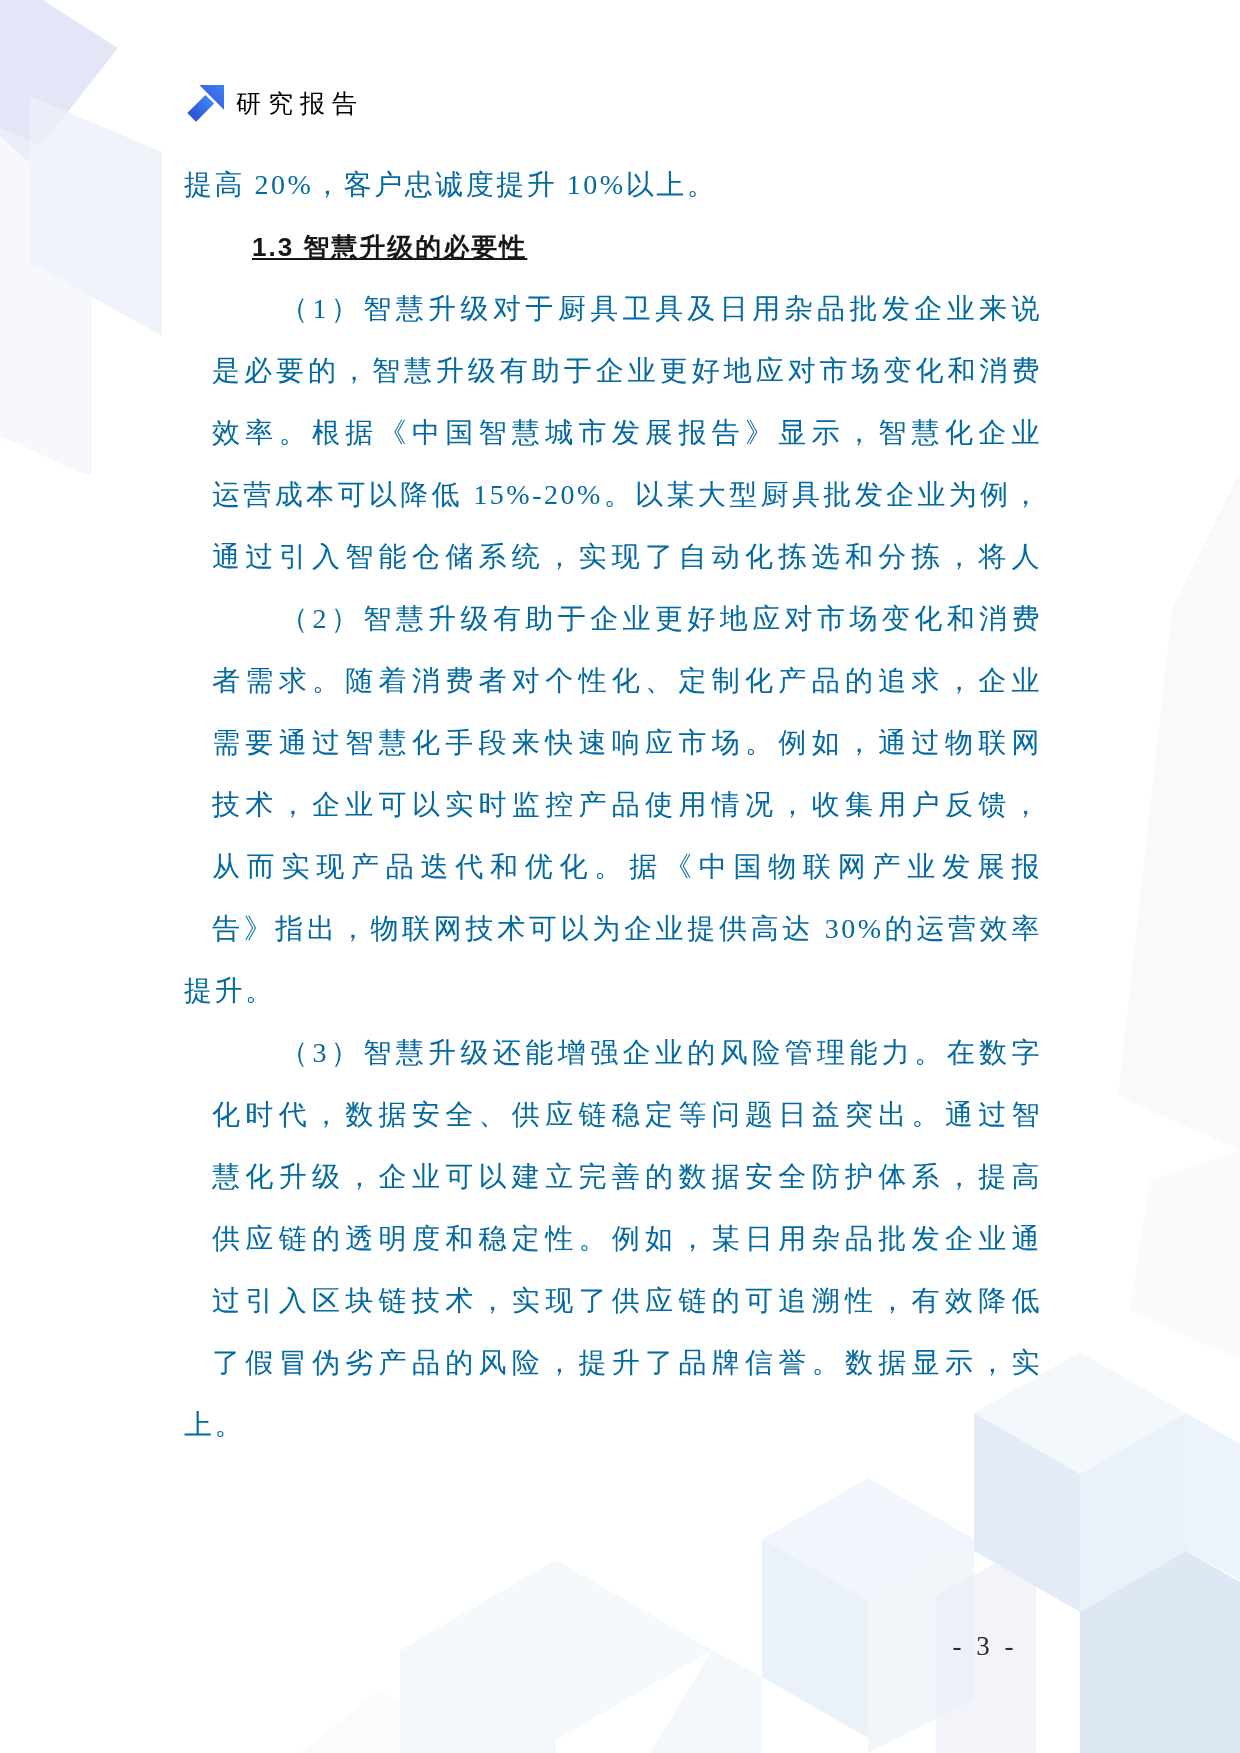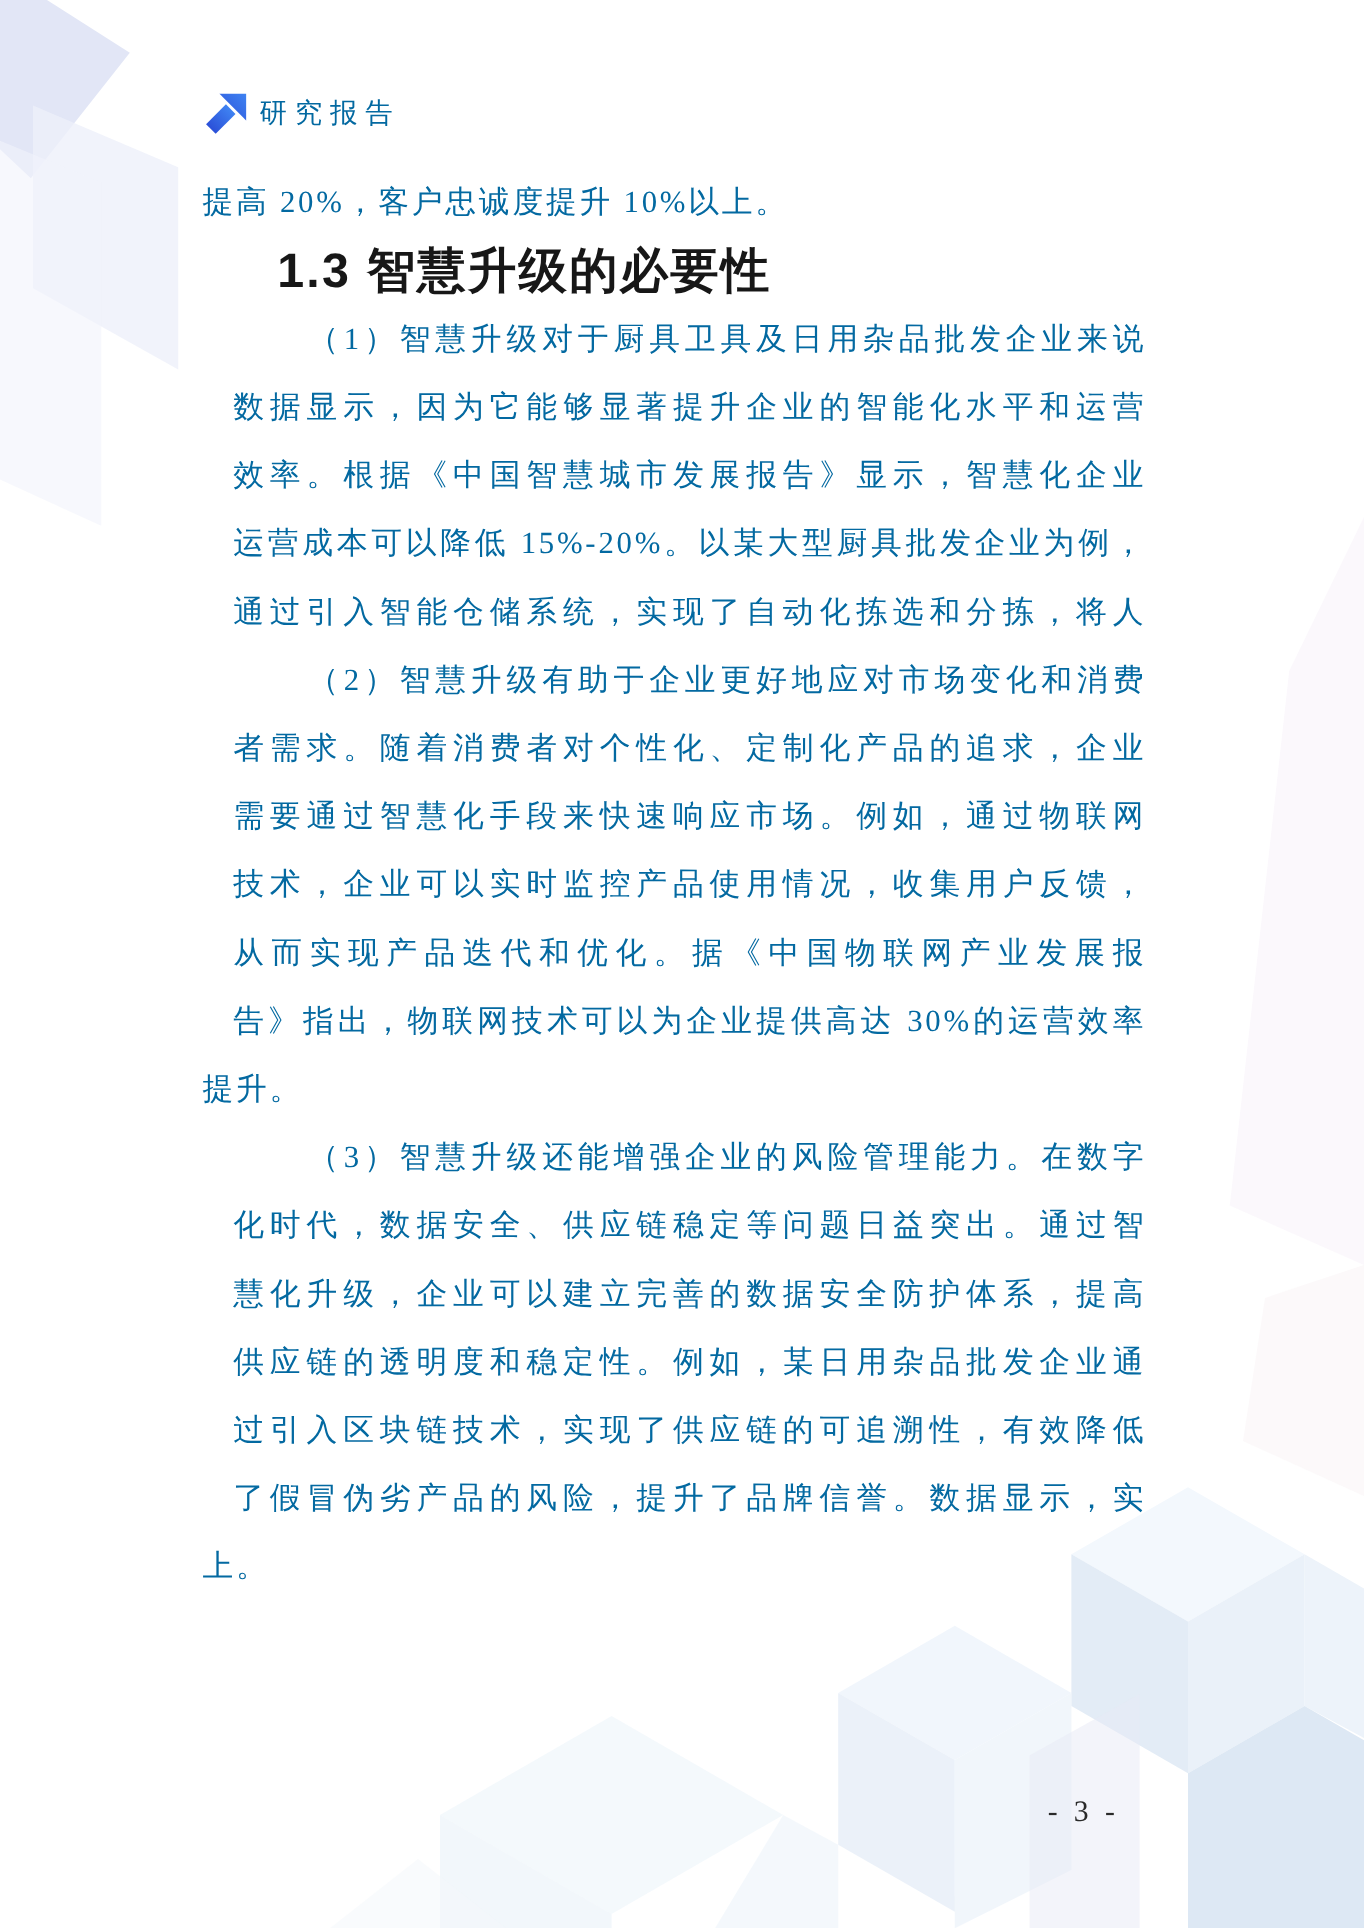--- a/index.html
+++ b/index.html
@@ -36,21 +36,21 @@
   }
   .brand-logo {
     width: 38px;
     height: 38px;
     display: block;
   }
   .brand-label {
     margin-left: 12px;
     font-size: 25px;
     line-height: 38px;
-    color: #0369a1;
+    color: #000000;
     letter-spacing: 7px;
     font-family: "Liberation Serif", "DejaVu Serif", serif;
   }
 
   
   .doc-body {
     position: absolute;
     left: 184px;
     top: 154px;
     width: 858px;
@@ -70,23 +70,24 @@
     text-align-last: justify;
     text-justify: inter-character;
     margin-left: 28px;
   }
   .role-paragraph-end {
     text-align: left;
   }
   .role-heading {
     font-family: "Liberation Sans", "DejaVu Sans", sans-serif;
     font-weight: 700;
-    font-size: 44px;
+    font-size: 26px;
     letter-spacing: 2px;
     color: #171717;
+    text-decoration: underline;
   }
   .indent {
     text-indent: 68px;
   }
 
   
   .page-footer {
     position: absolute;
     left: 918px;
     top: 1628px;
@@ -139,21 +140,21 @@
     <polygon points="14,0 40,0 40,26" fill="url(#lg)"></polygon>
     <line x1="6" y1="34" x2="25" y2="15" stroke="url(#lg)" stroke-width="13"></line>
   </svg>
   <span class="brand-label">研究报告</span>
 </div>
 
 <div class="doc-body" id="doc-body">
     <div class="line role-paragraph-end">提高 20%，客户忠诚度提升 10%以上。</div>
     <div class="line role-heading indent">1.3 智慧升级的必要性</div>
     <div class="line role-body indent">（1）智慧升级对于厨具卫具及日用杂品批发企业来说</div>
-    <div class="line role-body">数据显示，因为它能够显著提升企业的智能化水平和运营</div>
+    <div class="line role-body">是必要的，智慧升级有助于企业更好地应对市场变化和消费</div>
     <div class="line role-body">效率。根据《中国智慧城市发展报告》显示，智慧化企业</div>
     <div class="line role-body">运营成本可以降低 15%-20%。以某大型厨具批发企业为例，</div>
     <div class="line role-body">通过引入智能仓储系统，实现了自动化拣选和分拣，将人</div>
     <div class="line role-body indent">（2）智慧升级有助于企业更好地应对市场变化和消费</div>
     <div class="line role-body">者需求。随着消费者对个性化、定制化产品的追求，企业</div>
     <div class="line role-body">需要通过智慧化手段来快速响应市场。例如，通过物联网</div>
     <div class="line role-body">技术，企业可以实时监控产品使用情况，收集用户反馈，</div>
     <div class="line role-body">从而实现产品迭代和优化。据《中国物联网产业发展报</div>
     <div class="line role-body">告》指出，物联网技术可以为企业提供高达 30%的运营效率</div>
     <div class="line role-paragraph-end">提升。</div>

